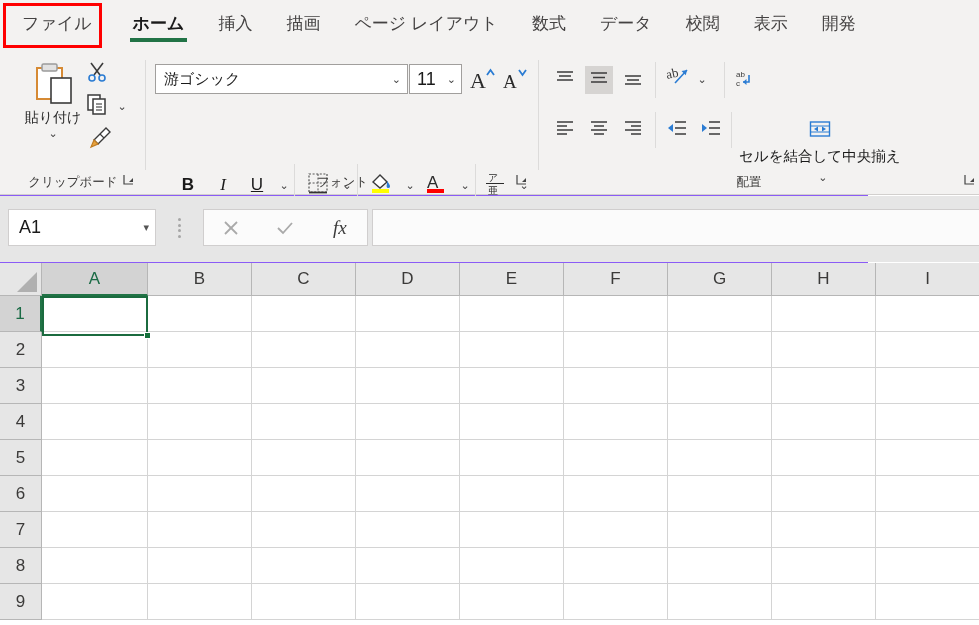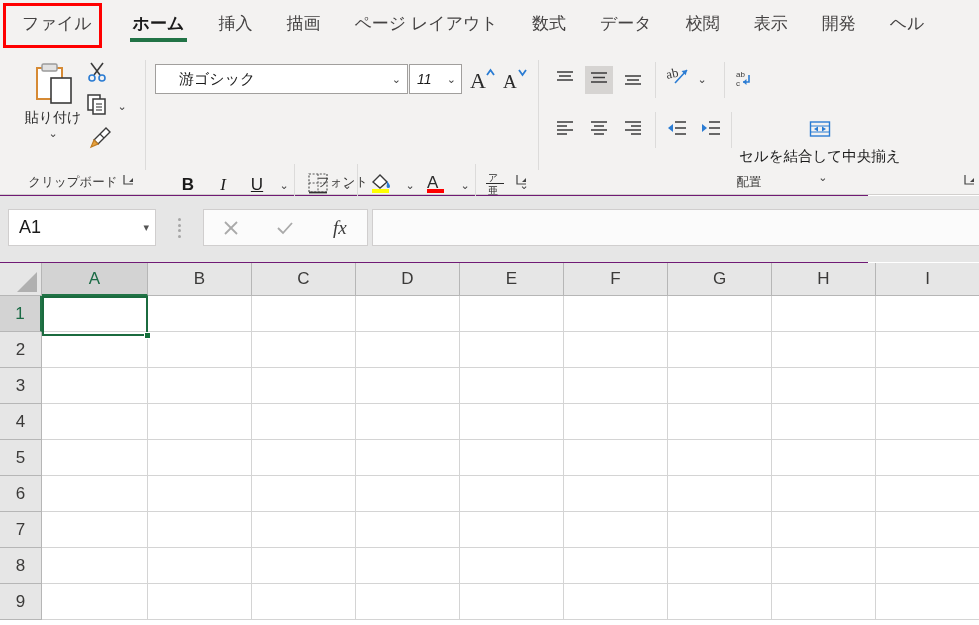--- a/index.html
+++ b/index.html
@@ -3,21 +3,21 @@
 <meta charset="utf-8">
 <style>
   * { box-sizing: border-box; margin: 0; padding: 0; }
   html, body {
     width: 979px; height: 625px;
     overflow: hidden;
     background: #ffffff;
     font-family: "Liberation Sans", "DejaVu Sans", sans-serif;
     -webkit-font-smoothing: antialiased;
   }
-  #app { position: relative; width: 868px; height: 625px; background: #701a75; }
+  #app { position: relative; width: 868px; height: 625px; background: #8b5cf6; }
 
   
   .tabbar {
     position: absolute; top: 0; left: 0; width: 979px; height: 52px;
     background: #f3f2f1;
     display: flex; align-items: flex-start;
   }
   .tab {
     position: relative;
     height: 46px;
@@ -67,29 +67,29 @@
   .paste-caret { font-size: 11px; color: #444; line-height: 10px; margin-top: 1px; }
 
   .mini-btn {
     position: absolute; display: flex; align-items: center; justify-content: center;
   }
 
   
   .fontbox {
     position: absolute; left: 155px; top: 12px; width: 253px; height: 30px;
     background: #fff; border: 1px solid #a19f9d;
-    display: flex; align-items: center; padding: 0 4px 0 23px;
+    display: flex; align-items: center; padding: 0 4px 0 8px;
   }
   .fontbox .val { flex: 1; font-size: 15px; color: #1a1a1a; overflow: hidden; white-space: nowrap; }
   .sizebox {
     position: absolute; left: 409px; top: 12px; width: 53px; height: 30px;
     background: #fff; border: 1px solid #a19f9d;
     display: flex; align-items: center; padding: 0 3px 0 7px;
   }
-  .sizebox .val { flex: 1; font-size: 14px; color: #1a1a1a; font-style: italic; }
+  .sizebox .val { flex: 1; font-size: 18px; color: #1a1a1a; }
   .caret { font-size: 11px; color: #444; padding: 0 2px; }
 
   .growA { position: absolute; top: 12px; width: 30px; height: 30px; }
   .fmt-btn {
     position: absolute; top: 118px; width: 28px; height: 30px;
     display: flex; align-items: center; justify-content: center;
     font-size: 17px; color: #1a1a1a;
   }
 
   
@@ -198,23 +198,20 @@
       <span>データ</span>
     </div>
     <div class="tab">
       <span>校閲</span>
     </div>
     <div class="tab">
       <span>表示</span>
     </div>
     <div class="tab">
       <span>開発</span>
-    </div>
-    <div class="tab">
-      <span>ヘル</span>
     </div>
     <div class="redbox"></div>
   </div>
 
   <div class="ribbon">
 
     <div class="group" style="left:0; width:146px;">
 
       <div class="clip-paste">
         <span class="paste-ico">

